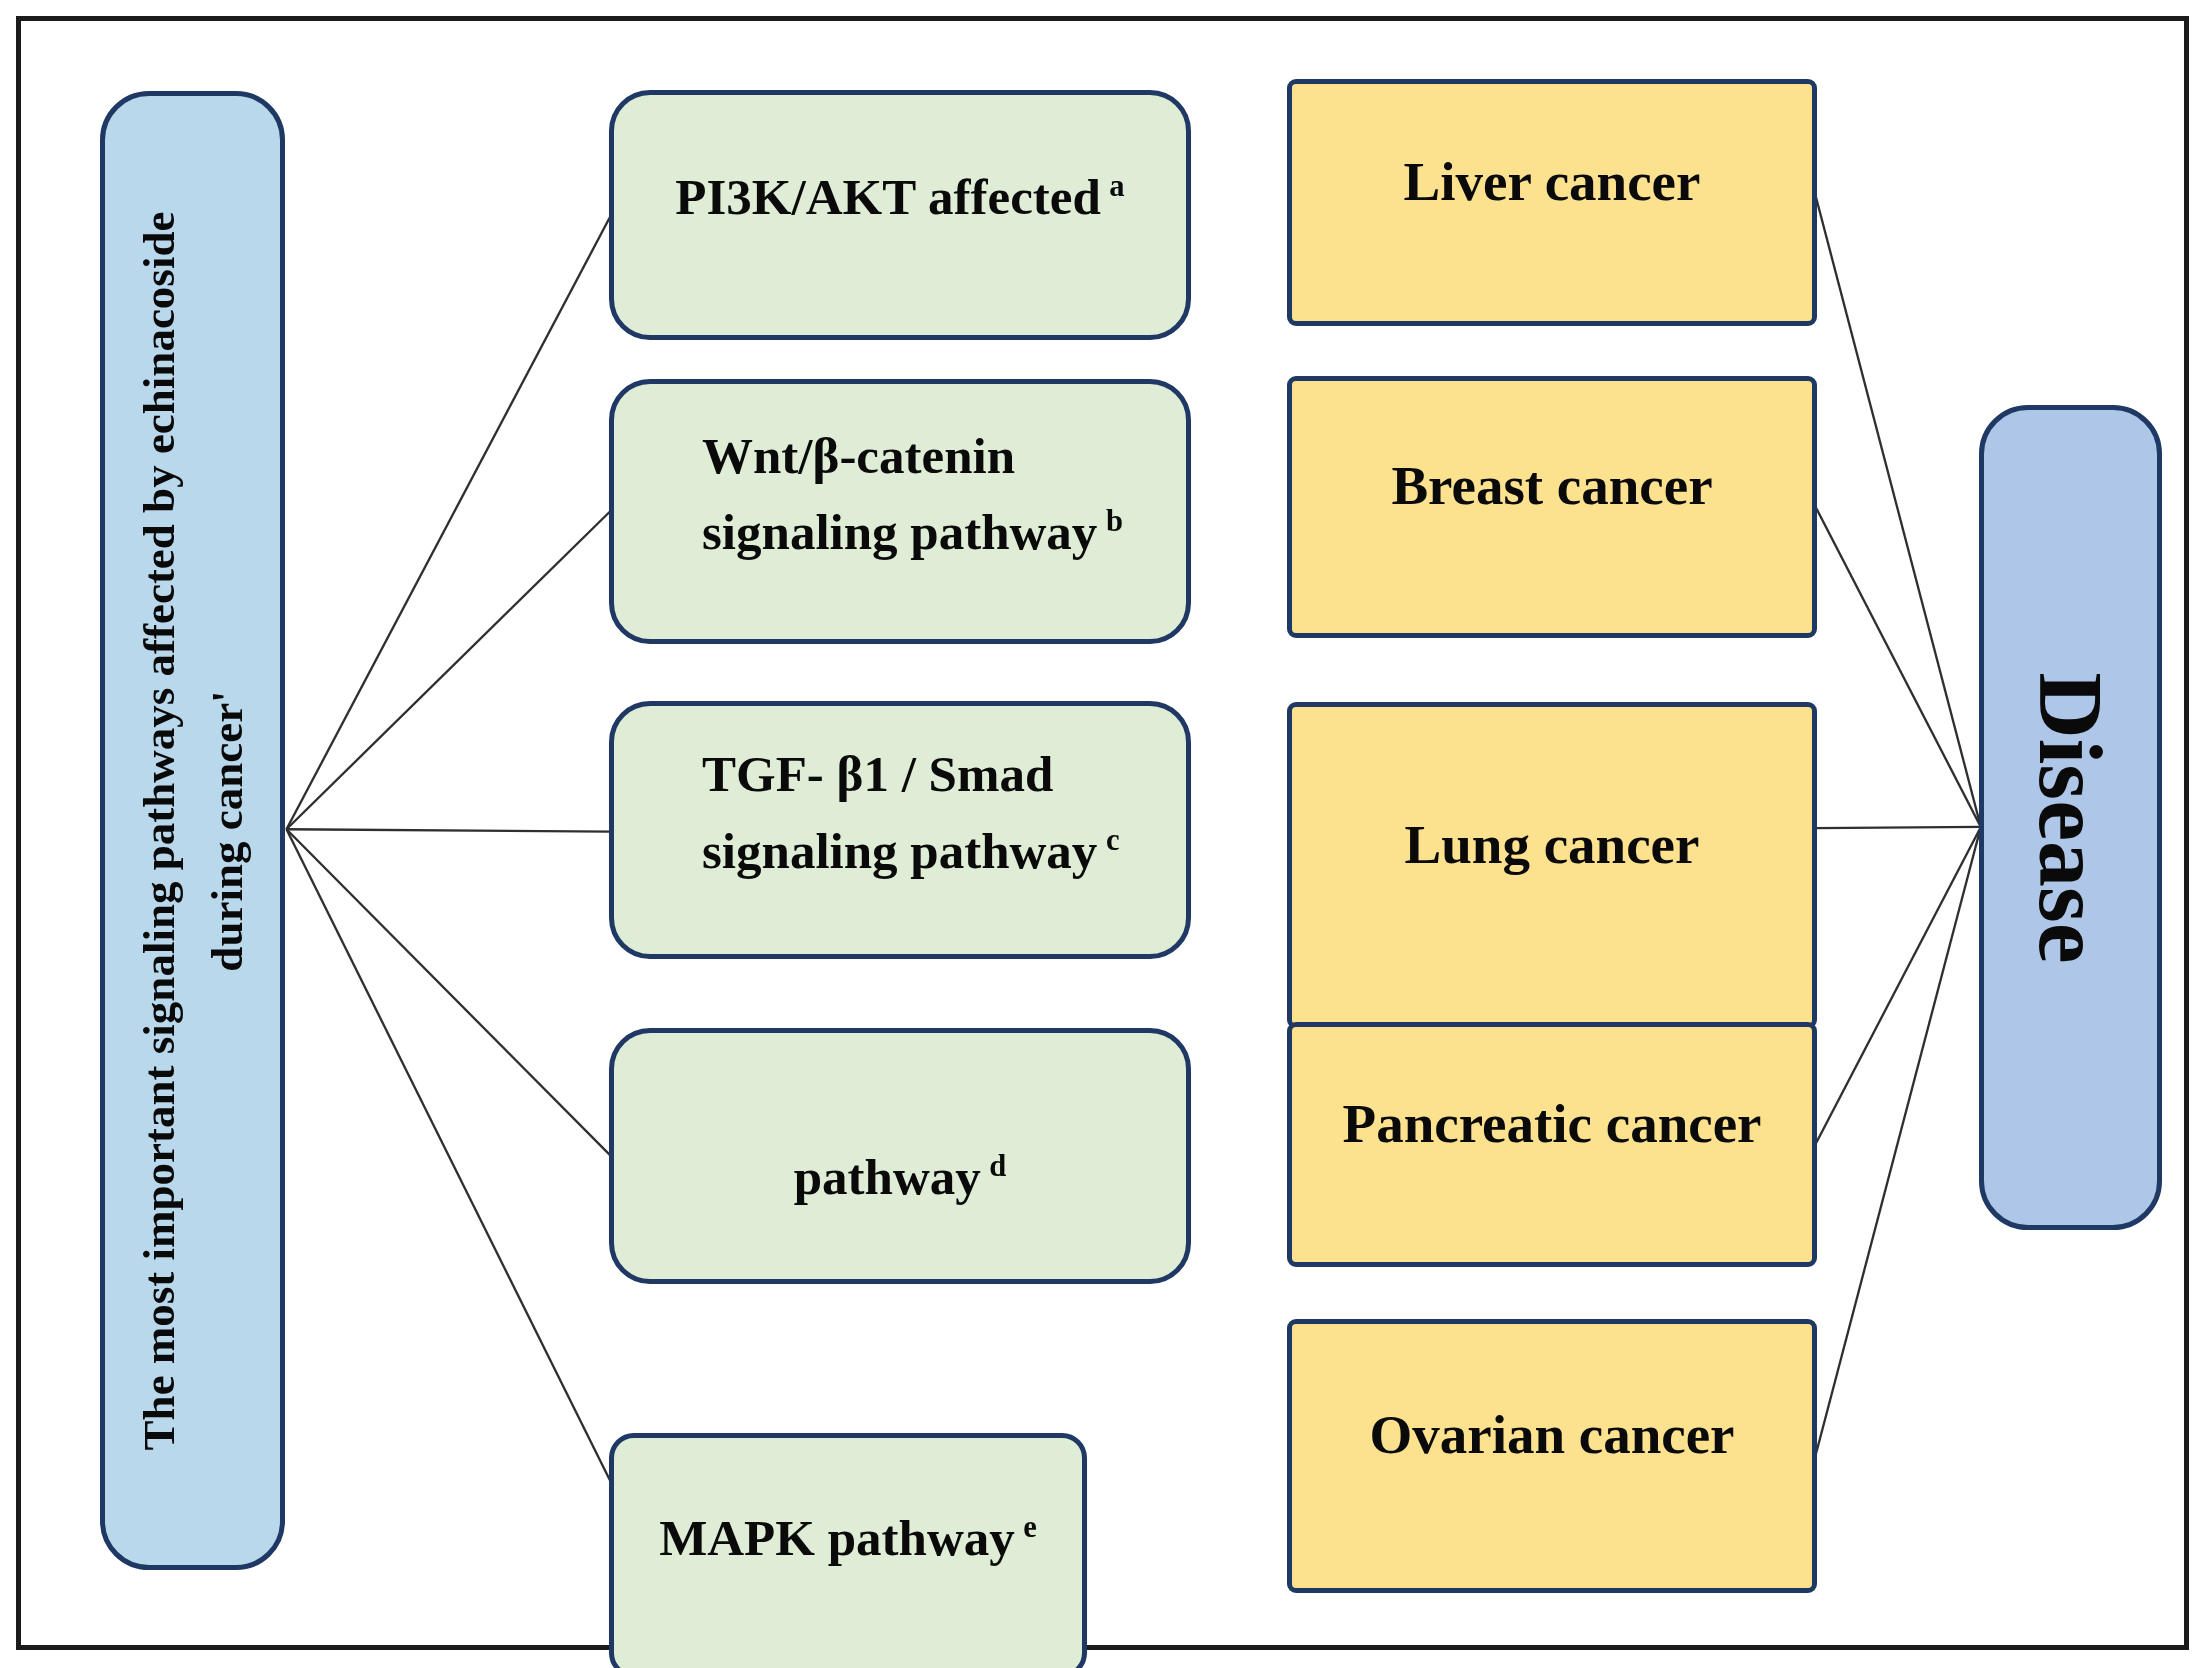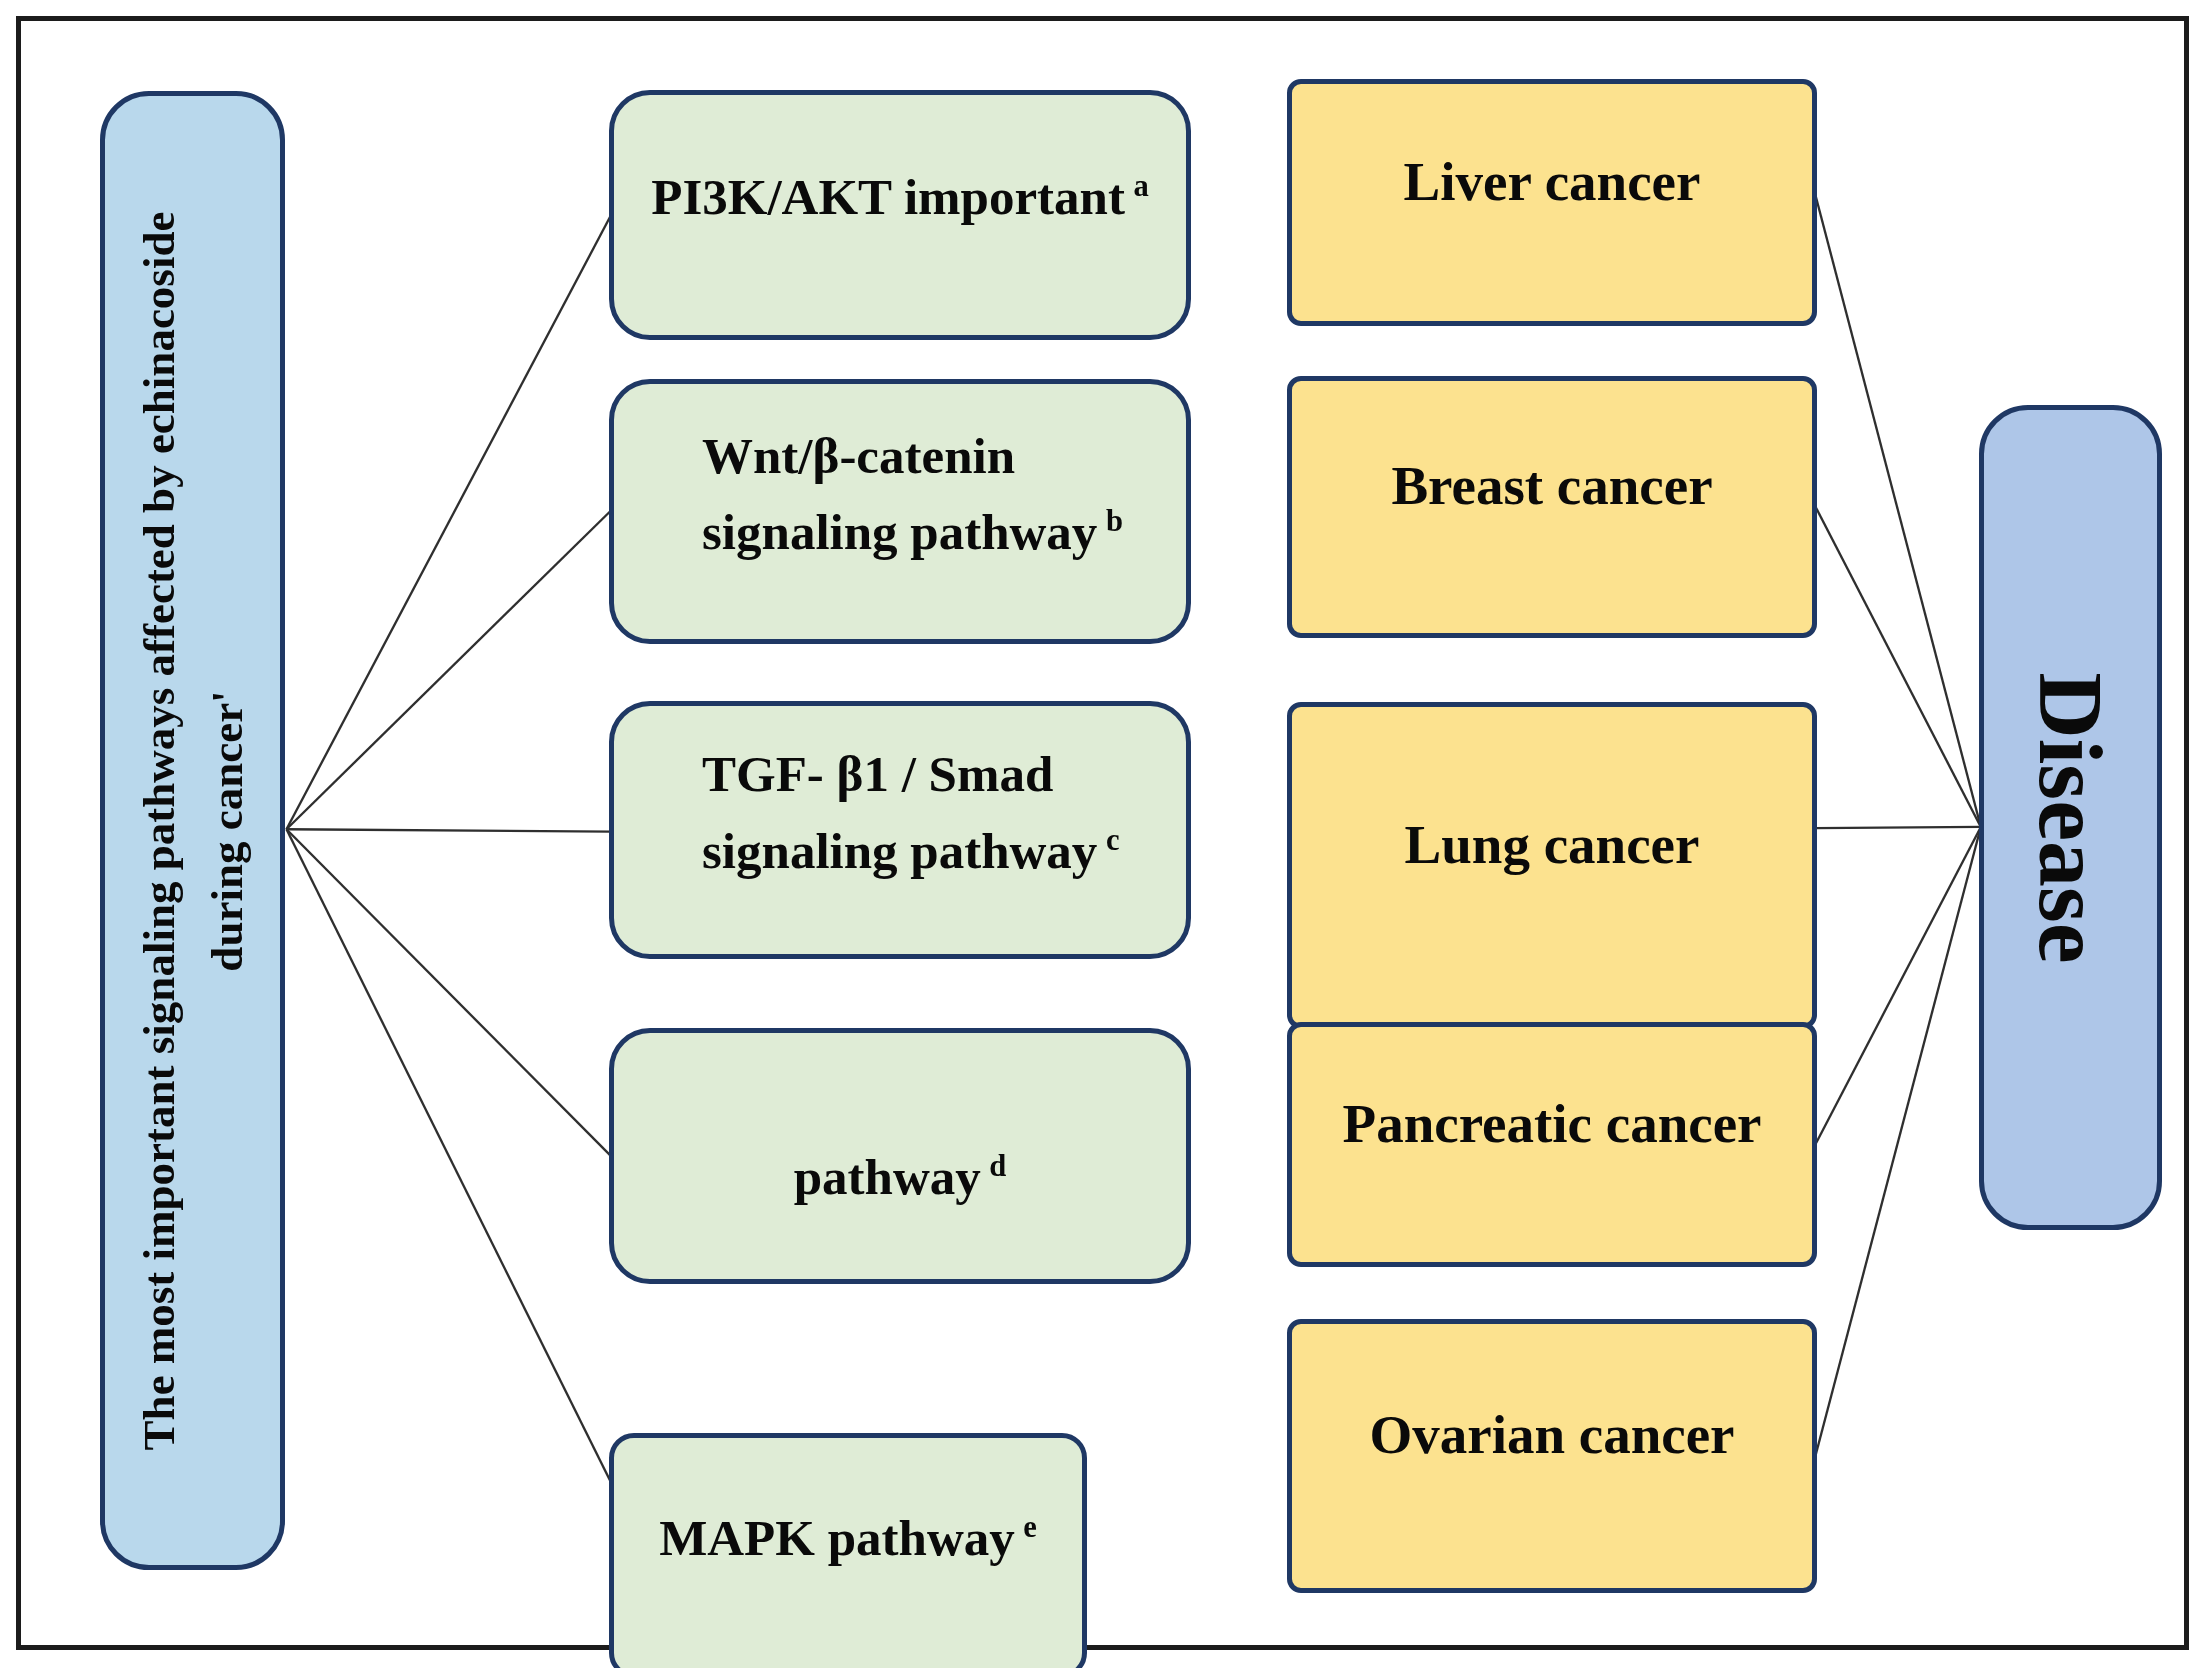--- a/index.html
+++ b/index.html
@@ -24,21 +24,21 @@
     border:5.8px solid var(--c-frame);background:#ffffff;z-index:0;
   }
   .connectors{position:absolute;left:0;top:0;width:2205px;height:1669px;z-index:1;}
   .connectors line{stroke:var(--c-line);stroke-width:4;}
   .box{
     position:absolute;z-index:2;display:flex;align-items:center;justify-content:center;
     border:5.2px solid var(--c-border);
   }
   .v-box{background:var(--c-left-blue);border-radius:49px;}
   .green{background:var(--c-green);border-radius:41px;}
-  .yellow{background:var(--c-yellow);border-radius:14px;}
+  .yellow{background:var(--c-yellow);border-radius:9px;}
   .disease{background:var(--c-disease-blue);border-radius:49px;}
 
   .label{
     font-weight:bold;font-size:51px;line-height:1.5;text-align:center;
     padding-bottom:35px;width:100%;
   }
   .label sup{
     font-size:60%;vertical-align:super;margin-left:0.28em;font-weight:bold;
   }
   .left-align .label{text-align:left;padding-left:88px;padding-right:17.5px;}
@@ -96,21 +96,21 @@
 
 <div class="box v-box" id="source-box">
   <div class="rot-left">
     <div>The most important signaling pathways affected by echinacoside</div>
     <div>during cancer'</div>
   </div>
 </div>
 
 <div class="box green" id="p1">
   <div class="label">
-    <span>PI3K/AKT important</span><sup>a</sup>
+    <span>PI3K/AKT affected</span><sup>a</sup>
   </div>
 </div>
 
 <div class="box green left-align" id="p2">
   <div class="label">
     <span>Wnt/β-catenin</span><br>
     <span>signaling pathway</span><sup>b</sup>
   </div>
 </div>
 

